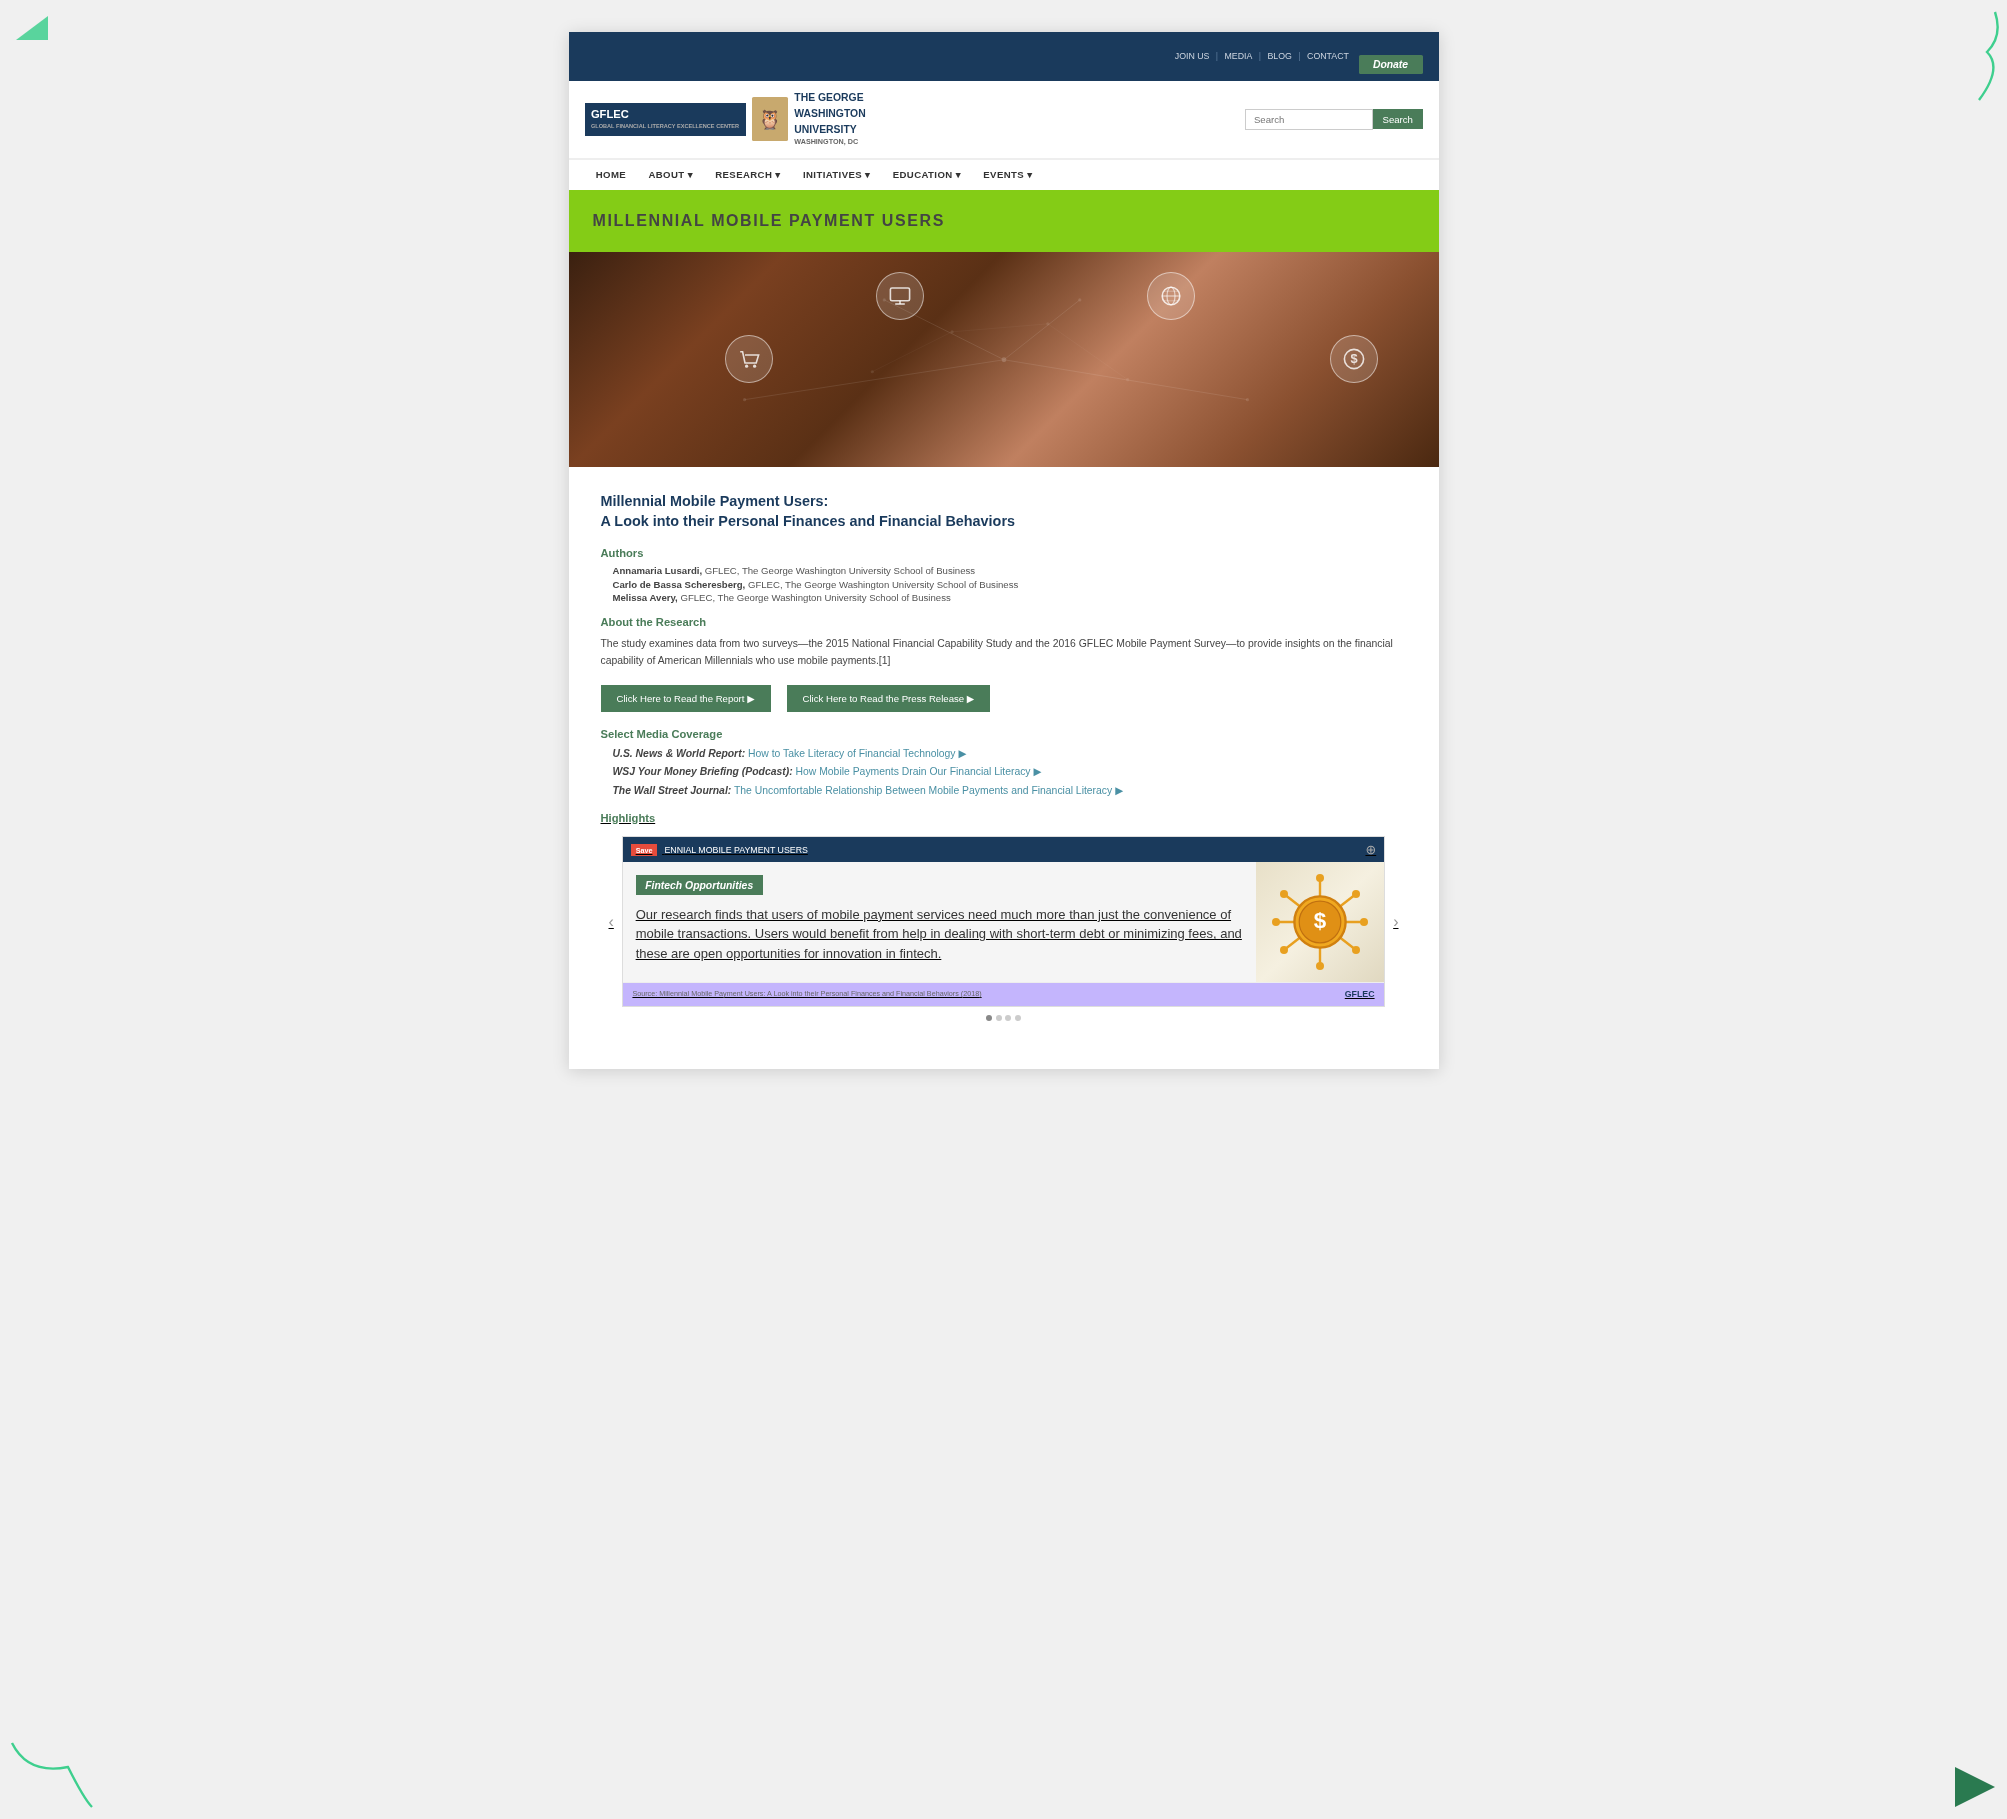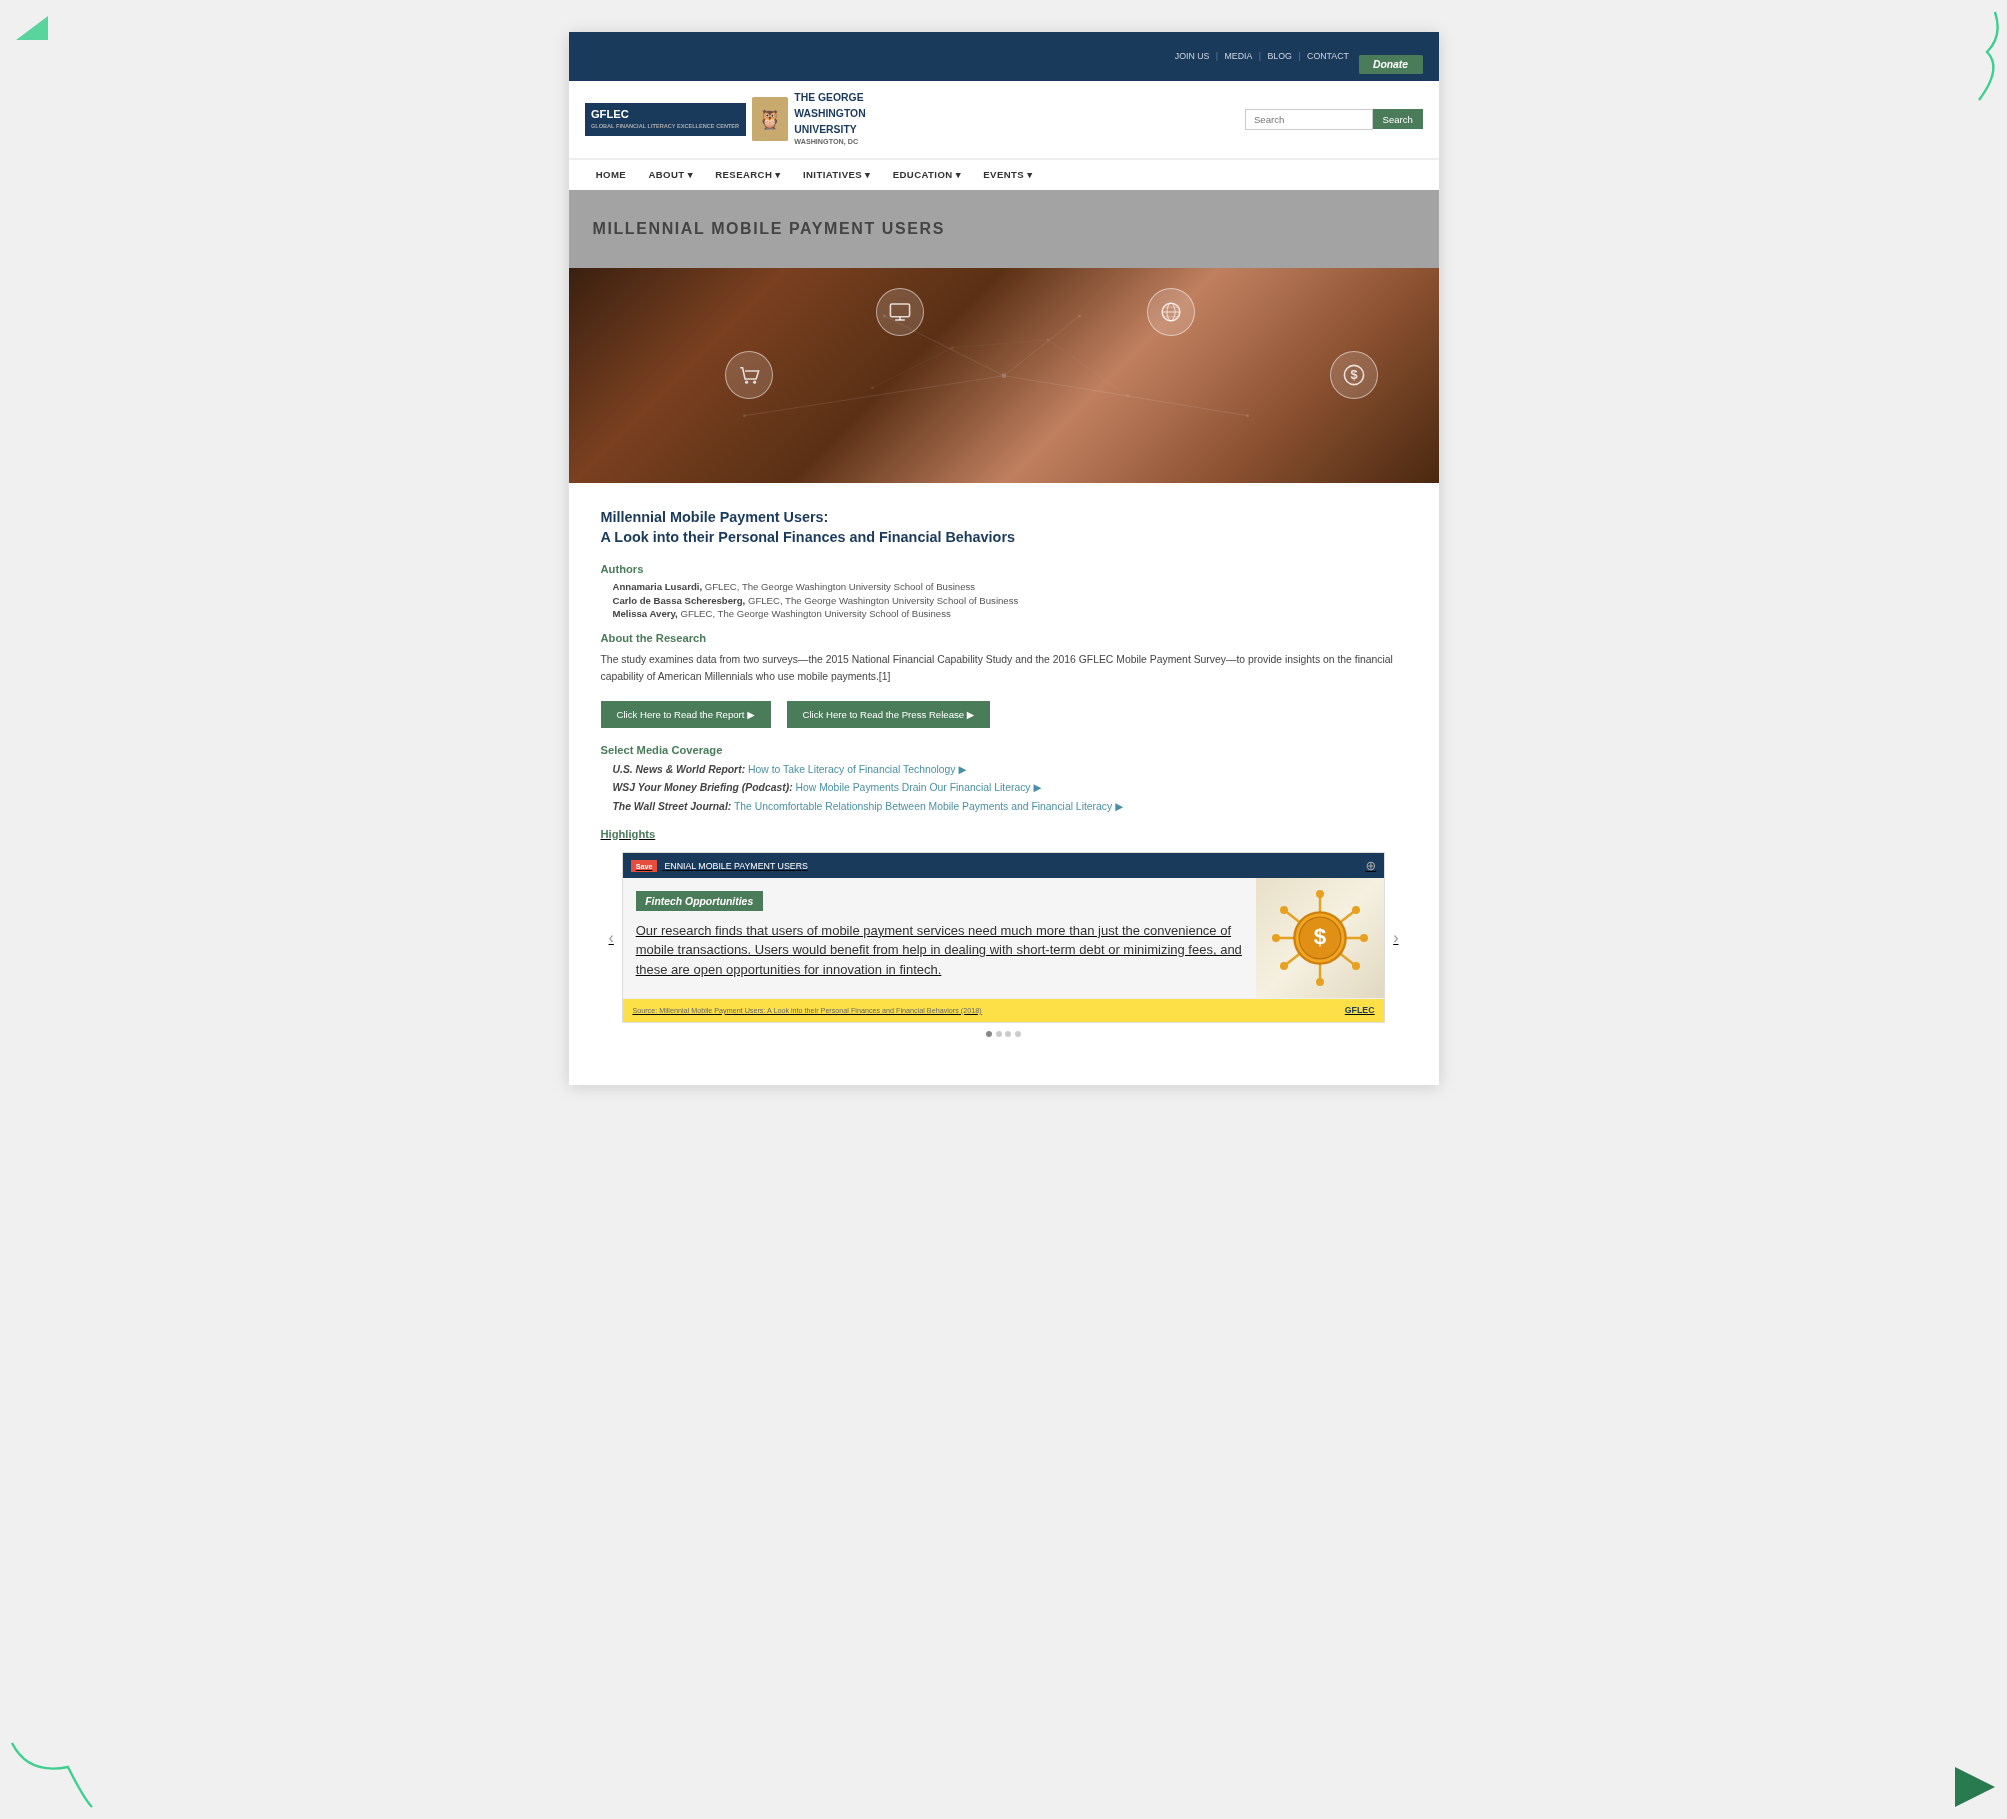--- a/index.html
+++ b/index.html
@@ -118,22 +118,22 @@
       font-weight: bold;
       letter-spacing: 0.4px;
       display: flex;
       align-items: center;
       gap: 2.4px;
       white-space: nowrap;
     }
 
     
     .page-title-band {
-      background: #a3a3a3;
-      padding: 30px 24px;
+      background: #84cc16;
+      padding: 22px 24px;
     }
     .page-title-band h1 {
       font-size: 16px;
       font-weight: bold;
       color: #444;
       letter-spacing: 1.6px;
       text-transform: uppercase;
     }
 
     
@@ -307,24 +307,24 @@
       display: flex;
       align-items: center;
       justify-content: center;
       position: relative;
       overflow: hidden;
     }
     .card-footer {
       padding: 6.4px 9.6px;
       font-size: 7.2px;
       color: #666;
-      background: #fde047;
+      background: #c4b5fd;
       border-top: 0.8px solid #eee;
       display: flex;
-      align-items: center;
+      align-items: flex-start;
       justify-content: space-between;
     }
     .gflec-logo-small {
       font-size: 8.8px;
       font-weight: bold;
       color: #1a3a5c;
     }
     .carousel-dots {
       display: flex;
       justify-content: center;

